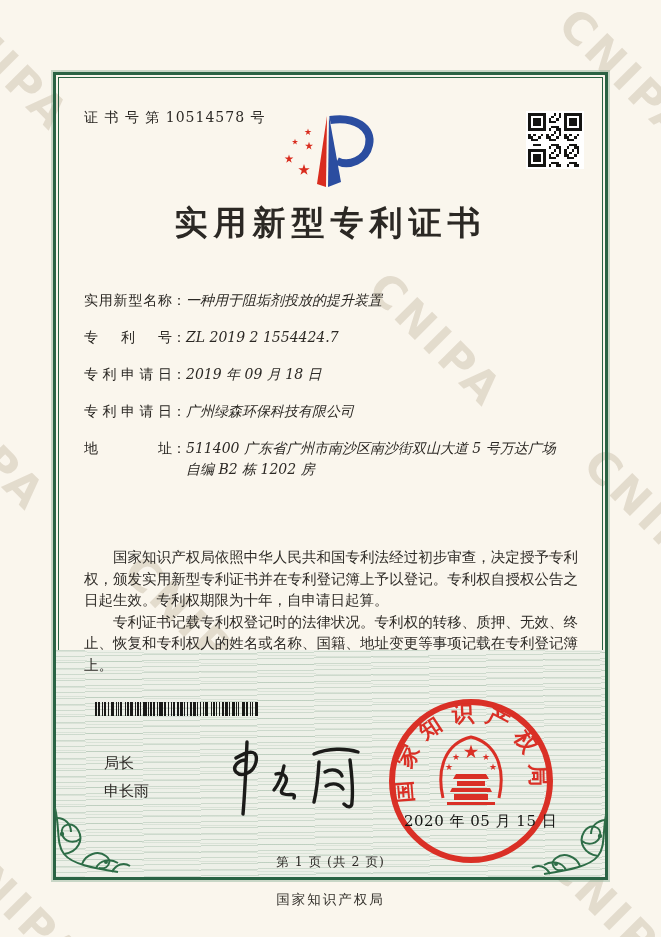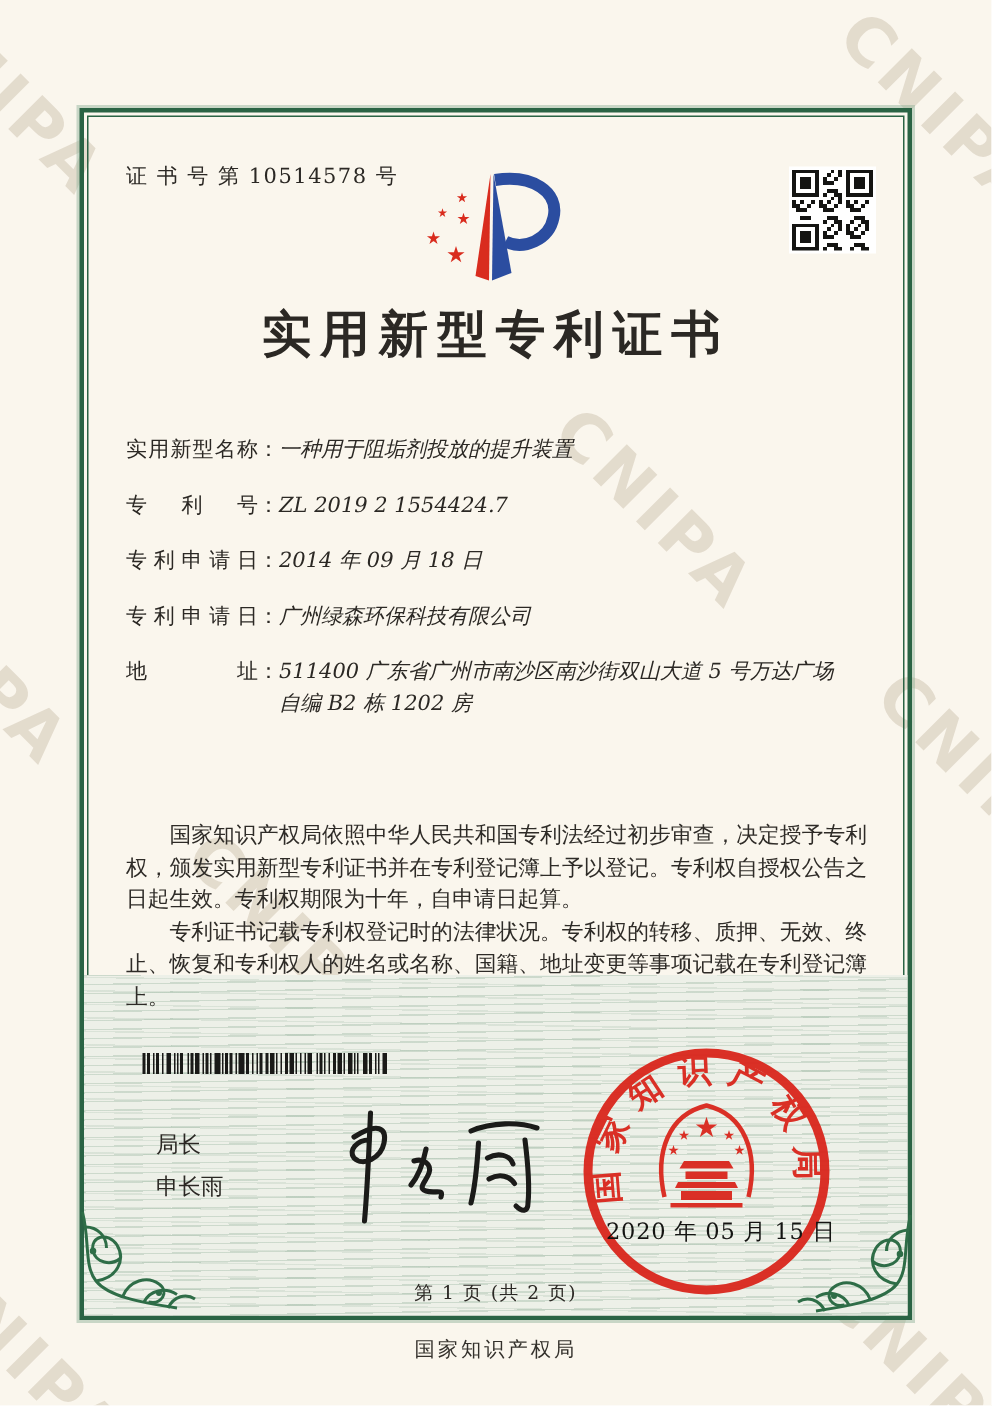--- a/index.html
+++ b/index.html
@@ -31,21 +31,21 @@
   .flabel{display:inline-block;width:88px;text-align:justify;text-align-last:justify;vertical-align:top;}
   .fcolon{vertical-align:top;}
   .fvalue{display:inline-block;vertical-align:top;white-space:pre-line;max-width:388px;font-style:italic;}
   .grant-pair2{position:absolute;left:262px;top:0;}
   .grant-pair2 .flabel{width:85px;}
   .paras{position:absolute;left:84px;top:547px;width:494px;font-size:14.5px;line-height:21.5px;
          text-align:justify;color:#2e2b27;}
   .paras p{margin:0;text-indent:2em;}
   .barcode{position:absolute;left:95px;top:702px;height:14px;display:flex;align-items:stretch;}
   .barcode span{display:block;background:#1a1a18;}
-  .director-block{position:absolute;left:104px;top:749px;font-size:15px;line-height:28px;}
+  .director-block{position:absolute;left:104px;top:749px;font-size:15px;line-height:28px;font-family:Liberation Serif, serif;}
   .sig{position:absolute;left:222px;top:736px;}
   .seal{position:absolute;left:386px;top:696px;mix-blend-mode:multiply;opacity:.95;}
   .seal-date{position:absolute;left:404px;top:812px;font-size:15px;letter-spacing:.5px;
              color:#141412;z-index:4;}
   .page-num{position:absolute;left:0;width:100%;top:854px;text-align:center;font-size:12.5px;letter-spacing:1px;}
   .footer-note{position:absolute;left:0;width:100%;top:891px;text-align:center;font-size:13.5px;letter-spacing:2px;color:#33302b;}
   .orn{position:absolute;z-index:3;}
   .orn.left{left:52px;top:806px;}
   .orn.right{left:530px;top:808px;transform:scaleX(-1);}
   .hidden-defs{position:absolute;width:0;height:0;}
@@ -202,21 +202,21 @@
     <div class="title">实用新型专利证书</div>
 
     <div class="fields">
       <div class="frow">
         <span class="flabel">实用新型名称</span><span class="fcolon">：</span><span class="fvalue">一种用于阻垢剂投放的提升装置</span>
       </div>
       <div class="frow">
         <span class="flabel">专利号</span><span class="fcolon">：</span><span class="fvalue">ZL 2019 2 1554424.7</span>
       </div>
       <div class="frow">
-        <span class="flabel">专利申请日</span><span class="fcolon">：</span><span class="fvalue">2014 年 09 月 18 日</span>
+        <span class="flabel">专利申请日</span><span class="fcolon">：</span><span class="fvalue">2019 年 09 月 18 日</span>
       </div>
       <div class="frow">
         <span class="flabel">专利申请日</span><span class="fcolon">：</span><span class="fvalue">广州绿森环保科技有限公司</span>
       </div>
       <div class="frow">
         <span class="flabel">地址</span><span class="fcolon">：</span><span class="fvalue">511400 广东省广州市南沙区南沙街双山大道 5 号万达广场
 自编 B2 栋 1202 房</span>
       </div>
     </div>
 

